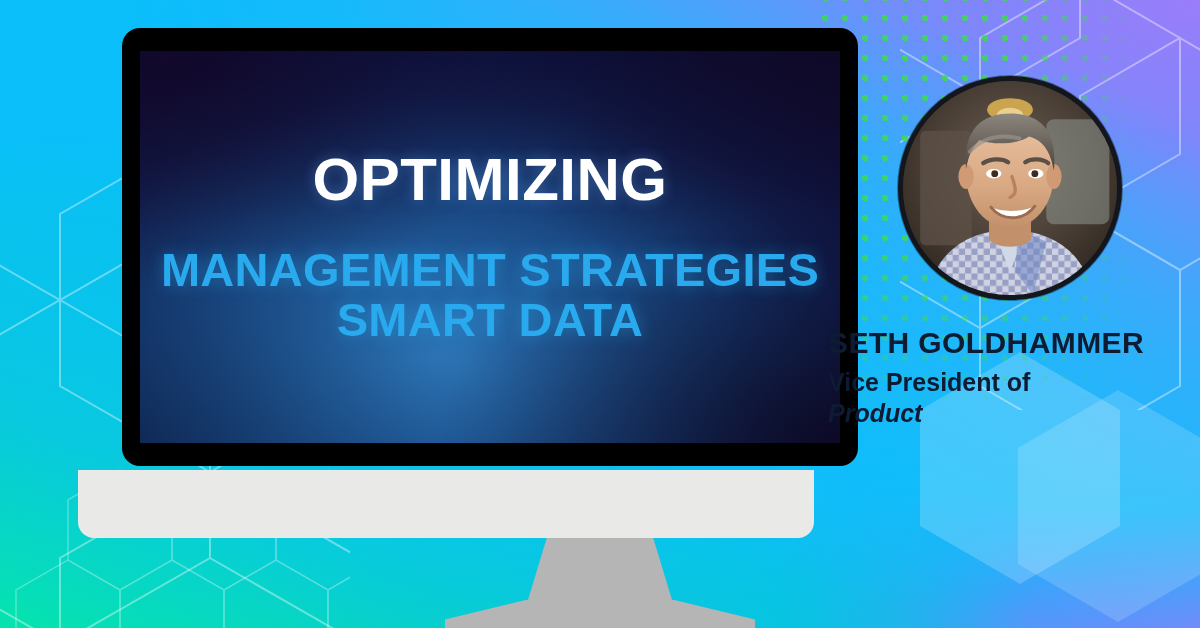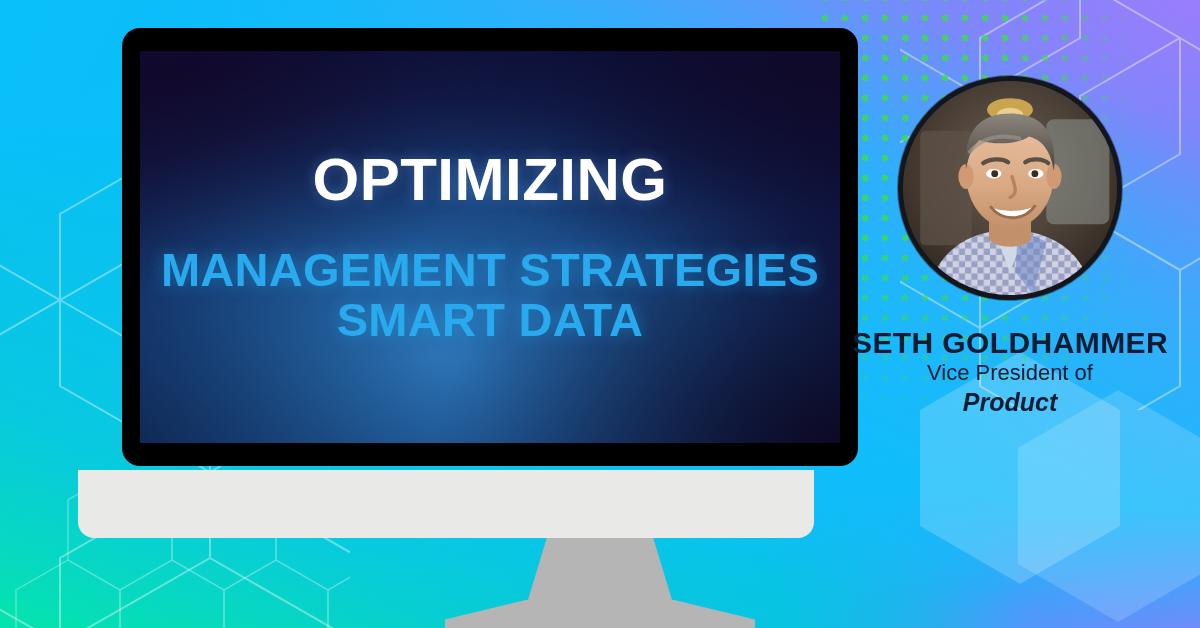--- a/index.html
+++ b/index.html
@@ -94,25 +94,25 @@
   .speaker{position:absolute;left:820px;top:0;width:380px;height:628px;}
   .avatar{
     position:absolute;left:50%;top:76px;transform:translateX(-50%);
     width:224px;height:224px;border-radius:50%;
     border:5px solid #13161c;box-sizing:border-box;overflow:hidden;
     background:#2e2a26;
     box-shadow:0 0 0 1px rgba(0,0,0,.35);
   }
   .avatar svg{display:block;width:100%;height:100%;}
   .speaker-text{
-    position:absolute;left:0;right:0;top:326px;text-align:center;color:#0d1b33;
+    position:absolute;left:0;right:0;top:326px;color:#0d1b33;
     padding:0 8px;box-sizing:border-box;
   }
   .sp-name{font-size:30px;font-weight:bold;letter-spacing:.4px;line-height:1.12;}
-  .sp-role{font-size:22px;font-weight:400;line-height:1.18;margin-top:0;}
+  .sp-role{font-size:25px;font-weight:700;line-height:1.18;margin-top:8px;}
   .sp-role .ln{display:block;}
   .sp-company{font-size:25px;font-style:italic;font-weight:600;line-height:1.2;margin-top:1px;}
 </style>
 </head>
 <body>
 
 <div id="stage">
 
   <div class="bg-base"></div>
   <div class="bg-cyanwash"></div>

